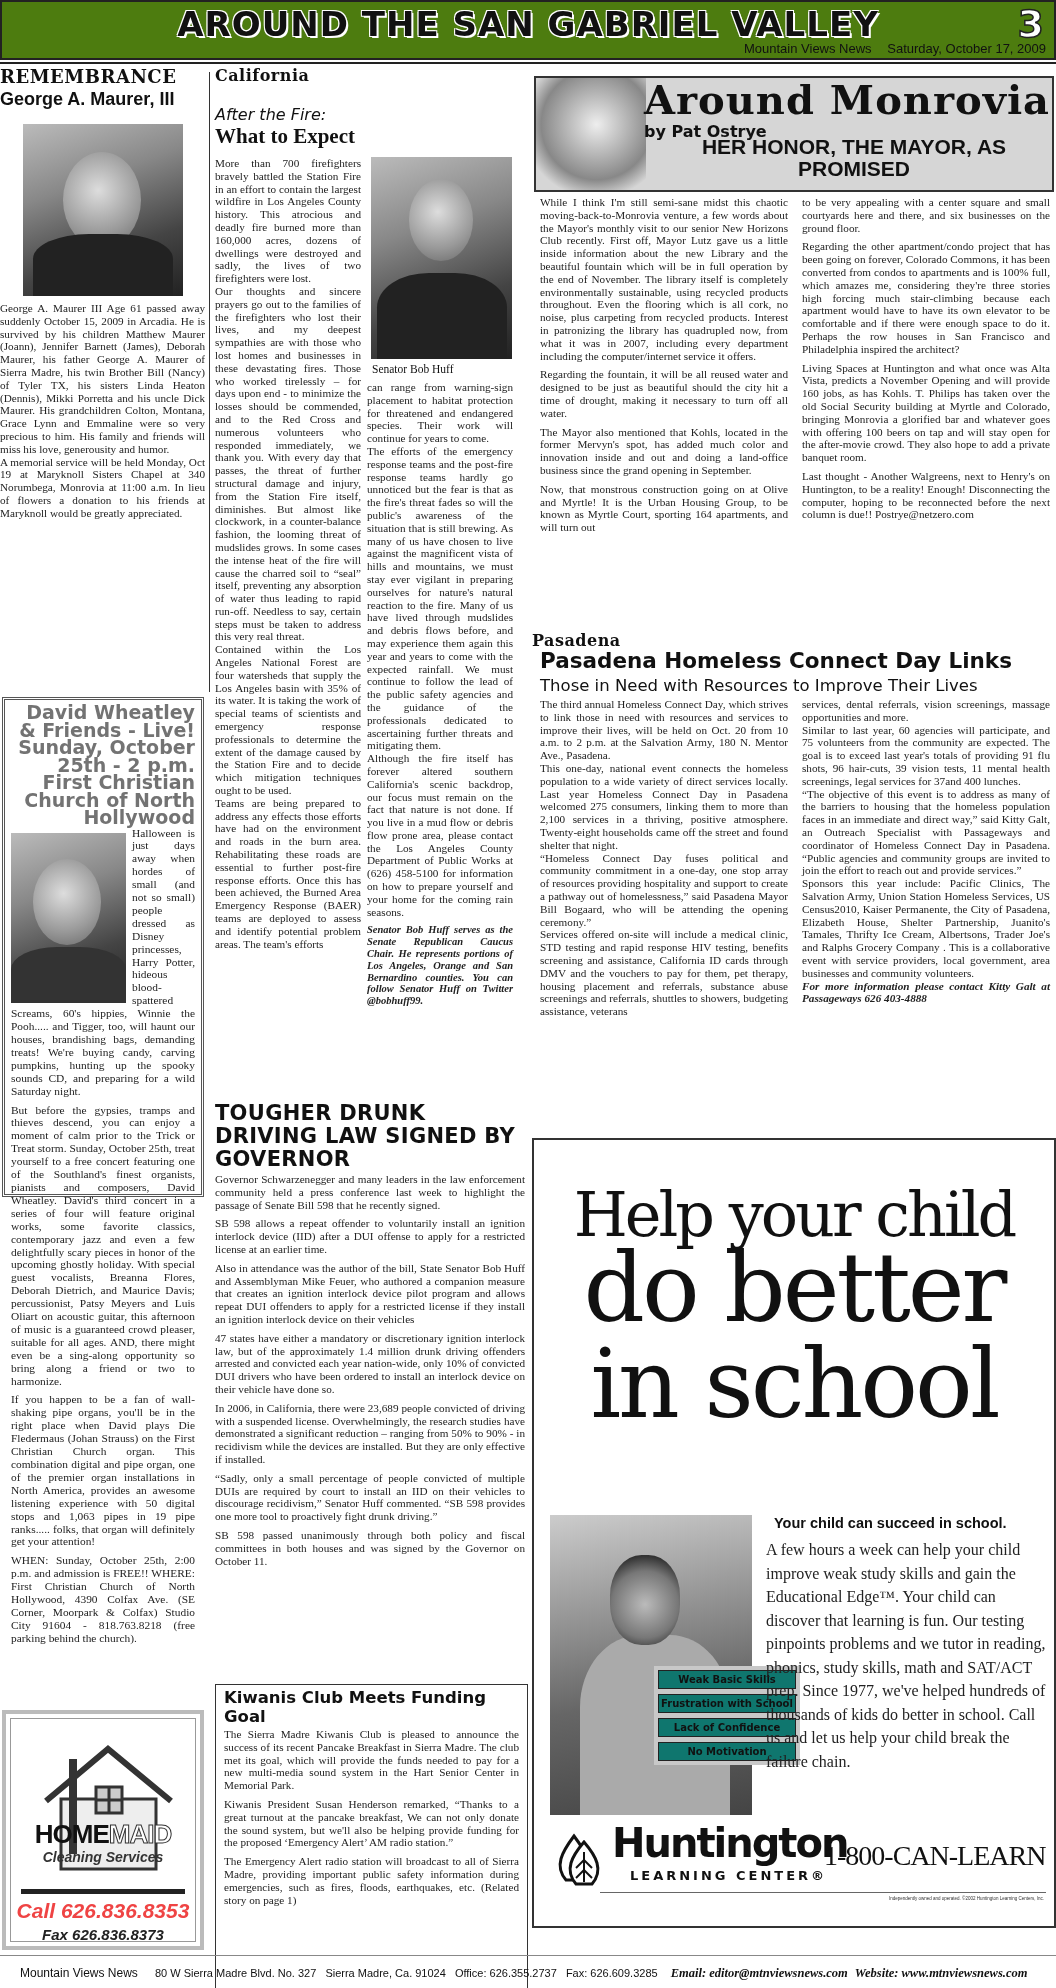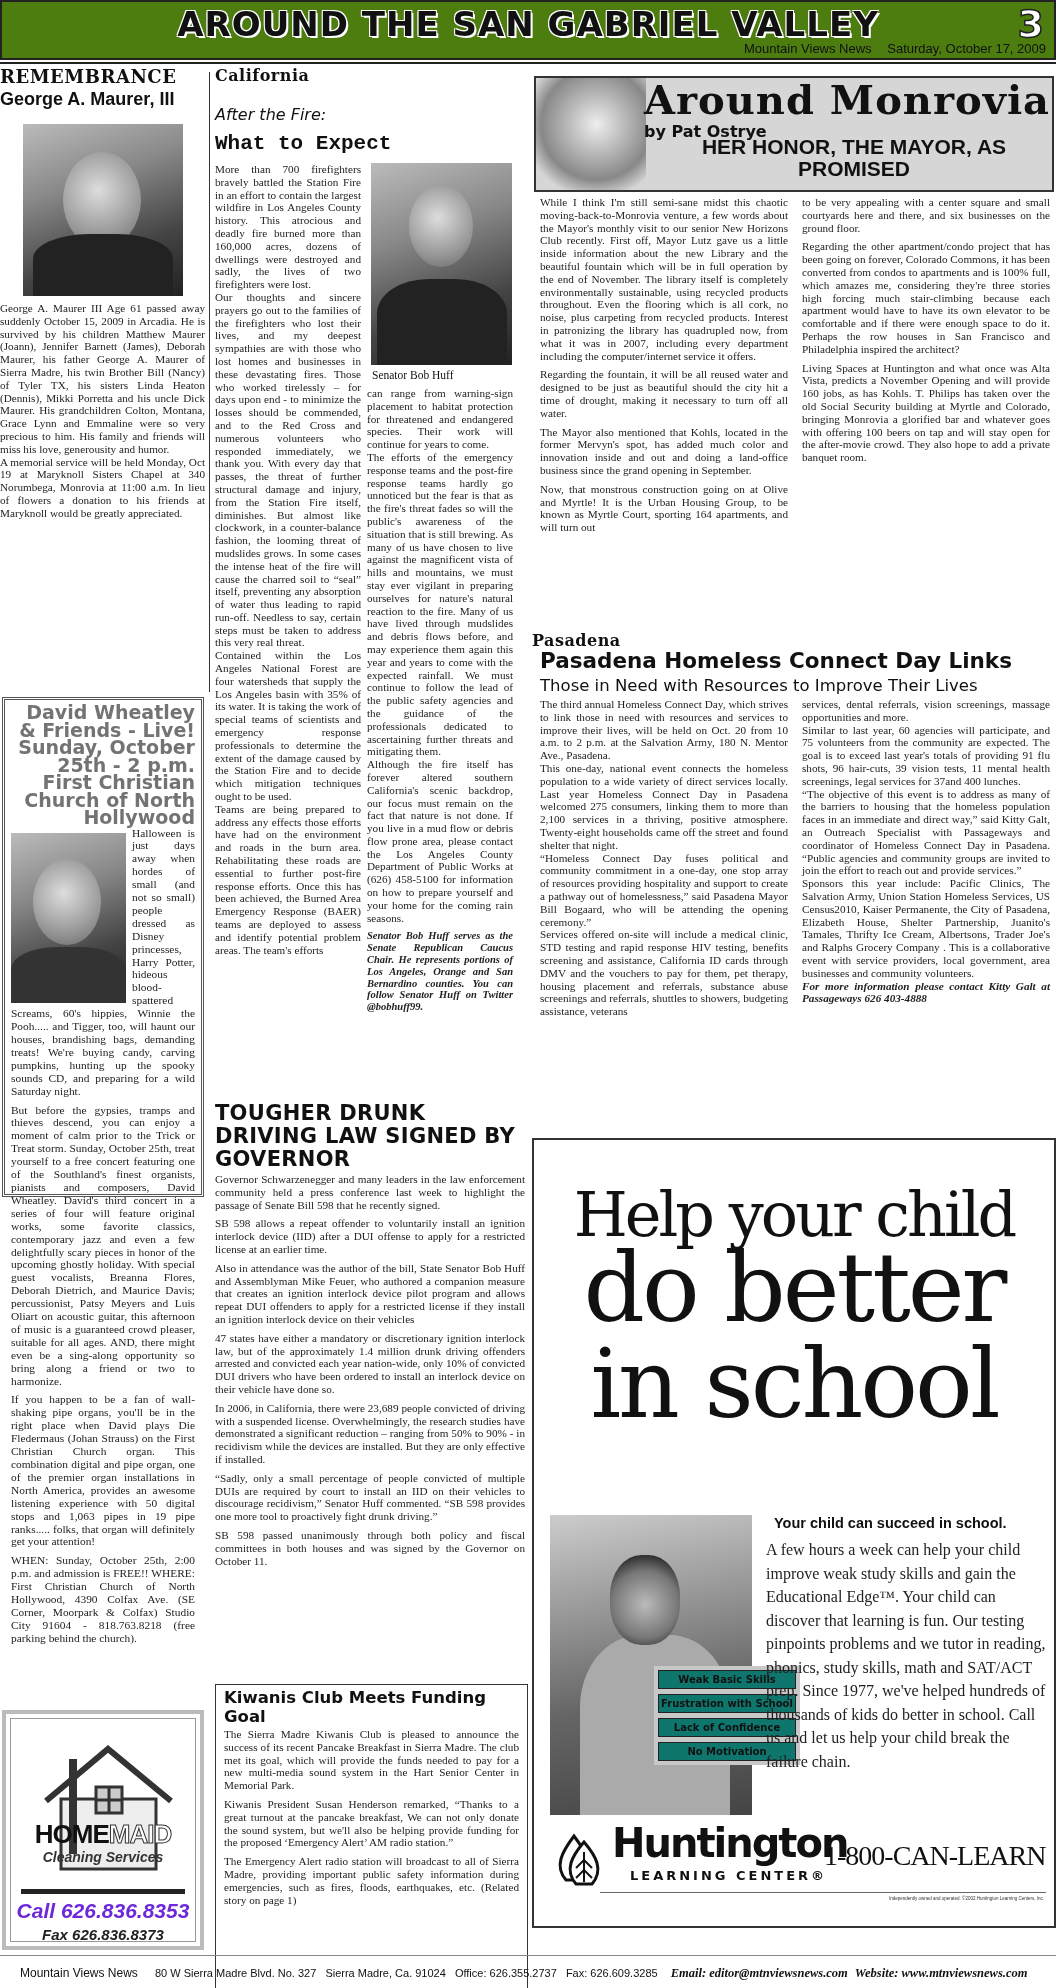--- a/index.html
+++ b/index.html
@@ -38,25 +38,25 @@
   .wheat-photo { float: left; width: 115px; height: 170px; margin: 6px 6px 2px 0; }
   .wheat-body { font-size: 11.4px; line-height: 12.9px; }
 
   .ad-homemaid { position: absolute; left: 2px; top: 1710px; width: 202px; height: 240px; border: 4px solid #bbb; padding: 4px; }
   .ad-homemaid .inner { border: 1px solid #999; height: 100%; position: relative; background: #fff; }
   .house { position: absolute; left: 30px; top: 20px; width: 135px; height: 135px; }
   .hm-logo { position: absolute; left: 0; right: 0; top: 100px; text-align: center; font-family: "Liberation Sans", sans-serif; font-weight: bold; font-size: 26px; letter-spacing: -1px; }
   .hm-logo .maid { color: #fff; -webkit-text-stroke: 1px #333; }
   .hm-sub { position: absolute; left: 0; right: 0; top: 130px; text-align: center; font-family: "Liberation Sans", sans-serif; font-style: italic; font-size: 14px; font-weight: bold; color: #333; }
   .hm-bar { position: absolute; left: 10px; right: 10px; top: 170px; height: 5px; background: #222; }
-  .hm-call { position: absolute; left: 0; right: 0; top: 180px; text-align: center; font-family: "Liberation Sans", sans-serif; font-weight: bold; font-style: italic; font-size: 21px; color: #6d28d9; }
+  .hm-call { position: absolute; left: 0; right: 0; top: 180px; text-align: center; font-family: "Liberation Sans", sans-serif; font-weight: bold; font-style: italic; font-size: 21px; color: #ef4444; }
   .hm-fax { position: absolute; left: 0; right: 0; top: 207px; text-align: center; font-family: "Liberation Sans", sans-serif; font-weight: bold; font-style: italic; font-size: 15px; color: #222; }
 
   .kicker { font-family: "DejaVu Sans", sans-serif; font-style: italic; font-size: 16px; margin-top: 20px; }
-  .headline2 { font-family: Liberation Mono, monospace; font-size: 21px; font-weight: bold; margin-top: 8px; }
+  .headline2 { font-family: Liberation Serif, serif; font-size: 21px; font-weight: bold; margin-top: 0; }
   .fire-wrap { position: relative; margin-top: 8px; }
   .fire-left { position: absolute; left: 0; top: 0; width: 146px; }
   .huff-photo { position: absolute; left: 156px; top: 0; width: 141px; height: 202px; }
   .huff-cap { position: absolute; left: 157px; top: 206px; font-size: 11.5px; font-family: "Liberation Serif", serif; }
   .fire-right { position: absolute; left: 152px; top: 224px; width: 146px; }
   .huff-bio { font-weight: bold; font-style: italic; font-size: 10.5px; line-height: 11.8px; margin-top: 6px; text-align: justify; }
 
   .dui { position: absolute; left: 0; top: 1036px; width: 310px; }
   .dui h2 { font-family: "DejaVu Sans", sans-serif; font-weight: bold; font-size: 21px; line-height: 23px; letter-spacing: .3px; }
   .dui .body p { margin-top: 6px; }
@@ -227,20 +227,21 @@
     <div class="mon-col body" style="left:0;">
       <p>While I think I'm still semi-sane midst this chaotic moving-back-to-Monrovia venture, a few words about the Mayor's monthly visit to our senior New Horizons Club recently. First off, Mayor Lutz gave us a little inside information about the new Library and the beautiful fountain which will be in full operation by the end of November. The library itself is completely environmentally sustainable, using recycled products throughout. Even the flooring which is all cork, no noise, plus carpeting from recycled products. Interest in patronizing the library has quadrupled now, from what it was in 2007, including every department including the computer/internet service it offers.</p>
       <p>Regarding the fountain, it will be all reused water and designed to be just as beautiful should the city hit a time of drought, making it necessary to turn off all water.</p>
       <p>The Mayor also mentioned that Kohls, located in the former Mervyn's spot, has added much color and innovation inside and out and doing a land-office business since the grand opening in September.</p>
       <p>Now, that monstrous construction going on at Olive and Myrtle! It is the Urban Housing Group, to be known as Myrtle Court, sporting 164 apartments, and will turn out</p>
     </div>
     <div class="mon-col body" style="left:262px;">
       <p>to be very appealing with a center square and small courtyards here and there, and six businesses on the ground floor.</p>
       <p>Regarding the other apartment/condo project that has been going on forever, Colorado Commons, it has been converted from condos to apartments and is 100% full, which amazes me, considering they're three stories high forcing much stair-climbing because each apartment would have to have its own elevator to be comfortable and if there were enough space to do it. Perhaps the row houses in San Francisco and Philadelphia inspired the architect?</p>
       <p>Living Spaces at Huntington and what once was Alta Vista, predicts a November Opening and will provide 160 jobs, as has Kohls. T. Philips has taken over the old Social Security building at Myrtle and Colorado, bringing Monrovia a glorified bar and whatever goes with offering 100 beers on tap and will stay open for the after-movie crowd. They also hope to add a private banquet room.</p>
+      <p>Last thought - Another Walgreens, next to Henry's on Huntington, to be a reality! Enough! Disconnecting the computer, hoping to be reconnected before the next column is due!! Postrye@netzero.com</p>
     </div>
   </div>
 
   <div class="pas-sec section-hdr">Pasadena</div>
   <div class="pas-h1">Pasadena Homeless Connect Day Links</div>
   <div class="pas-h2">Those in Need with Resources to Improve Their Lives</div>
   <div class="pas-cols">
     <div class="mon-col body" style="left:0;">
       <p>The third annual Homeless Connect Day, which strives to link those in need with resources and services to improve their lives, will be held on Oct. 20 from 10 a.m. to 2 p.m. at the Salvation Army, 180 N. Mentor Ave., Pasadena.</p>
       <p style="margin-top:0">This one-day, national event connects the homeless population to a wide variety of direct services locally. Last year Homeless Connect Day in Pasadena welcomed 275 consumers, linking them to more than 2,100 services in a thriving, positive atmosphere. Twenty-eight households came off the street and found shelter that night.</p>

